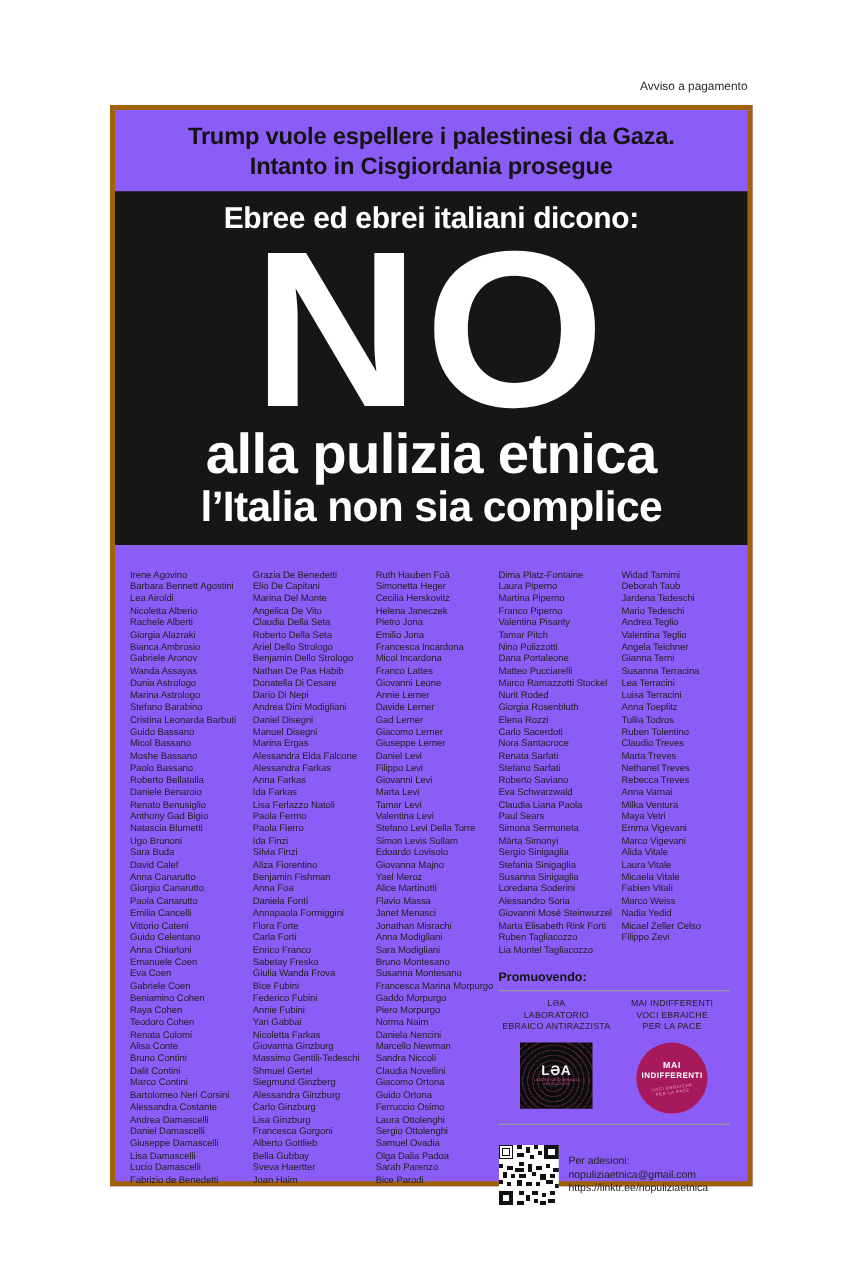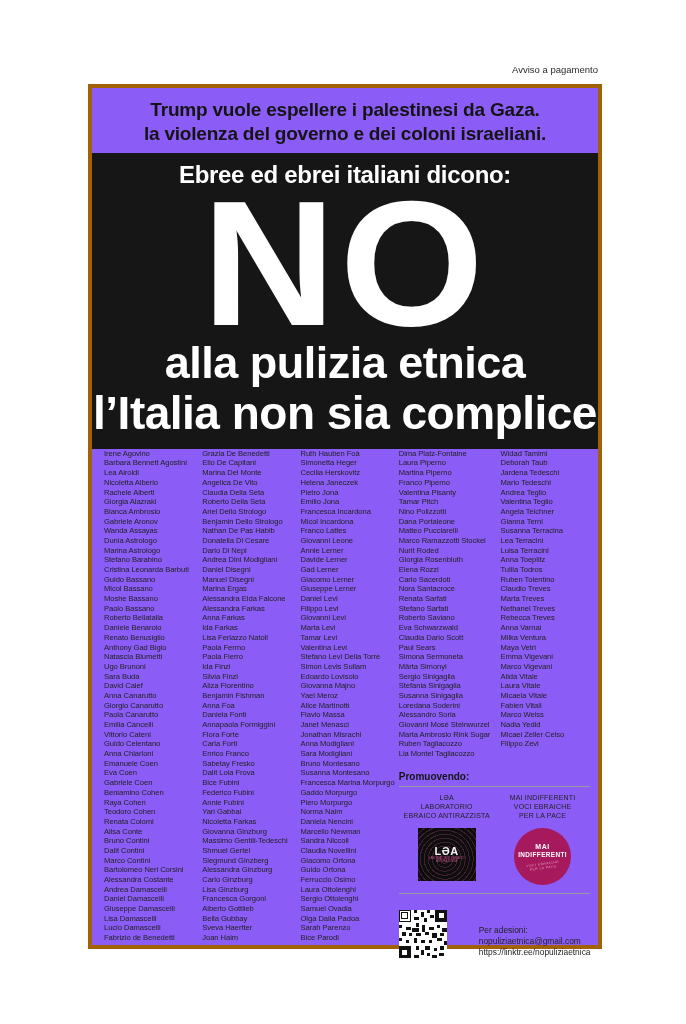--- a/index.html
+++ b/index.html
@@ -30,24 +30,24 @@
     font-size:24px;font-weight:bold;letter-spacing:-0.3px;line-height:28px;
   }
   .banner .no-word{
     font-size:178px;font-weight:bold;line-height:0.82;letter-spacing:4px;
     transform:scaleX(1.04);transform-origin:center;margin:2px 0 0 0;
   }
   .banner .sub1{
     font-size:45px;font-weight:bold;line-height:1.05;letter-spacing:-0.5px;margin-top:2px;
   }
   .banner .sub2{
-    font-size:46px;font-weight:bold;line-height:1.1;letter-spacing:-0.5px;margin:2px 0 6px 0;
+    font-size:34px;font-weight:bold;line-height:1.1;letter-spacing:-0.5px;margin:2px 0 6px 0;
   }
   .names-area{
-    flex:1 1 auto;display:flex;padding:0 10px 4px 12px;align-items:flex-start;
+    flex:1 1 auto;display:flex;padding:19px 10px 4px 12px;align-items:flex-start;
   }
   .name-col{flex:0 0 20.3%;min-width:0;}
   .right-wrap{flex:0 0 39.1%;display:flex;flex-direction:column;}
   .right-pair{display:flex;align-items:flex-start;}
   .right-pair .name-col{flex:0 0 52%;}
   .right-pair .name-col:last-child{flex:0 0 48%;}
   .name-item{
     font-size:7.6px;line-height:9.68px;color:#222222;white-space:nowrap;
     letter-spacing:-0.05px;
   }
@@ -77,35 +77,35 @@
     width:57px;height:57px;border-radius:50%;background:#a6195c;margin:8px auto 4px auto;
     display:flex;flex-direction:column;align-items:center;justify-content:center;
     color:#ffffff;
   }
   .mai-logo .mai-l1{font-size:7px;font-weight:bold;letter-spacing:0.6px;line-height:8px;}
   .mai-logo .mai-l2{font-size:6.4px;font-weight:bold;letter-spacing:0.4px;line-height:8px;}
   .mai-logo .mai-sub{
     font-size:3.4px;line-height:4px;color:#e59ec1;margin-top:3px;max-width:40px;
     transform:rotate(-8deg);letter-spacing:0.5px;
   }
-  .contact-row{display:flex;align-items:flex-end;margin-top:16px;gap:24px;}
+  .contact-row{display:flex;align-items:center;margin-top:16px;}
   .qr{width:48px;height:48px;flex:0 0 48px;}
   .contact-text{margin-left:8px;}
   .contact-text div{font-size:8.4px;line-height:11px;color:#222;}
 </style>
 </head>
 <body>
 
 <div class="notice">Avviso a pagamento</div>
 
 <div class="ad-box">
 
   <div class="header">
     <div class="hline">Trump vuole espellere i palestinesi da Gaza.</div>
-    <div class="hline">la violenza del governo e dei coloni israeliani.</div>
+    <div class="hline">Intanto in Cisgiordania prosegue</div>
   </div>
 
   <div class="banner">
     <div class="kicker">Ebree ed ebrei italiani dicono:</div>
     <div class="no-word">NO</div>
     <div class="sub1">alla pulizia etnica</div>
     <div class="sub2">l’Italia non sia complice</div>
   </div>
 
   <div class="names-area">
@@ -189,21 +189,21 @@
         <div class="name-item">Silvia Finzi</div>
         <div class="name-item">Aliza Fiorentino</div>
         <div class="name-item">Benjamin Fishman</div>
         <div class="name-item">Anna Foa</div>
         <div class="name-item">Daniela Fonti</div>
         <div class="name-item">Annapaola Formiggini</div>
         <div class="name-item">Flora Forte</div>
         <div class="name-item">Carla Forti</div>
         <div class="name-item">Enrico Franco</div>
         <div class="name-item">Sabetay Fresko</div>
-        <div class="name-item">Dalit Lola Frova</div>
+        <div class="name-item">Giulia Wanda Frova</div>
         <div class="name-item">Bice Fubini</div>
         <div class="name-item">Federico Fubini</div>
         <div class="name-item">Annie Fubini</div>
         <div class="name-item">Yari Gabbai</div>
         <div class="name-item">Nicoletta Farkas</div>
         <div class="name-item">Giovanna Ginzburg</div>
         <div class="name-item">Massimo Gentili-Tedeschi</div>
         <div class="name-item">Shmuel Gertel</div>
         <div class="name-item">Siegmund Ginzberg</div>
         <div class="name-item">Alessandra Ginzburg</div>
@@ -284,31 +284,31 @@
             <div class="name-item">Marco Ramazzotti Stockel</div>
             <div class="name-item">Nurit Roded</div>
             <div class="name-item">Giorgia Rosenbluth</div>
             <div class="name-item">Elena Rozzi</div>
             <div class="name-item">Carlo Sacerdoti</div>
             <div class="name-item">Nora Santacroce</div>
             <div class="name-item">Renata Sarfati</div>
             <div class="name-item">Stefano Sarfati</div>
             <div class="name-item">Roberto Saviano</div>
             <div class="name-item">Eva Schwarzwald</div>
-            <div class="name-item">Claudia Dario Scott</div>
+            <div class="name-item">Claudia Liana Paola</div>
             <div class="name-item">Paul Sears</div>
             <div class="name-item">Simona Sermoneta</div>
             <div class="name-item">Märta Simonyi</div>
             <div class="name-item">Sergio Sinigaglia</div>
             <div class="name-item">Stefania Sinigaglia</div>
             <div class="name-item">Susanna Sinigaglia</div>
             <div class="name-item">Loredana Soderini</div>
             <div class="name-item">Alessandro Soria</div>
             <div class="name-item">Giovanni Mosé Steinwurzel</div>
-            <div class="name-item">Marta Ambrosio Rink Sugar</div>
+            <div class="name-item">Marta Elisabeth Rink Forti</div>
             <div class="name-item">Ruben Tagliacozzo</div>
             <div class="name-item">Lia Montel Tagliacozzo</div>
           </div>
         <div class="name-col">
             <div class="name-item">Widad Tamimi</div>
             <div class="name-item">Deborah Taub</div>
             <div class="name-item">Jardena Tedeschi</div>
             <div class="name-item">Mario Tedeschi</div>
             <div class="name-item">Andrea Teglio</div>
             <div class="name-item">Valentina Teglio</div>

